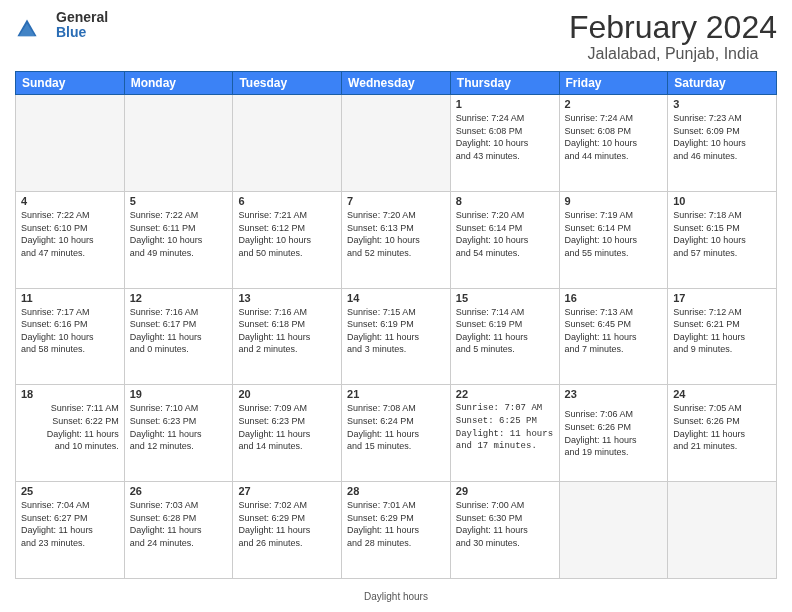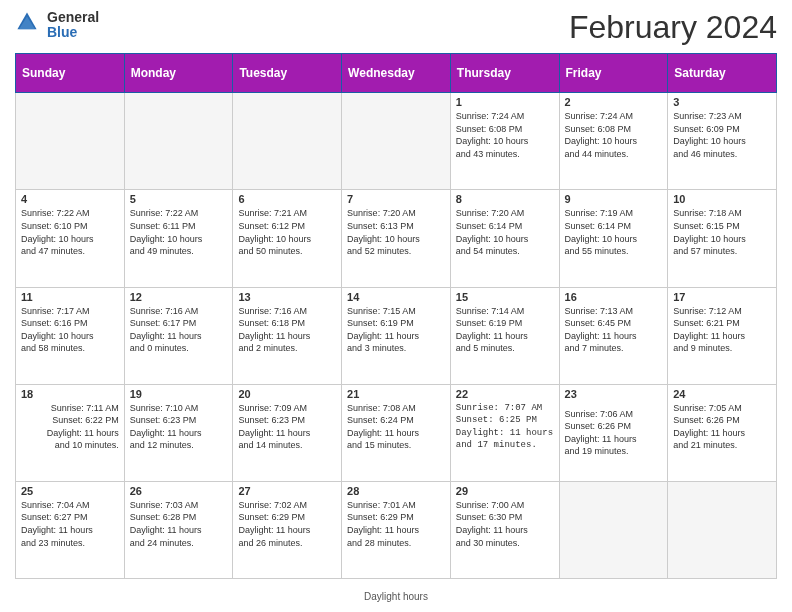--- a/index.html
+++ b/index.html
@@ -18,22 +18,22 @@
       padding: 10px 15px 10px 15px;
     }
     .header {
       display: flex;
       justify-content: space-between;
       align-items: flex-start;
       margin-bottom: 8px;
     }
     .logo {
       display: flex;
-      align-items: flex-start;
-      gap: 8px;
+      align-items: flex-end;
+      gap: 17px;
     }
     .logo-text {
       display: flex;
       flex-direction: column;
       line-height: 1.1;
     }
     .logo-general {
       font-size: 14px;
       font-weight: bold;
       color: #333;
@@ -61,24 +61,24 @@
       color: #555;
     }
     .calendar {
       flex: 1;
       border: 1px solid #ccc;
       border-collapse: collapse;
       width: 100%;
       table-layout: fixed;
     }
     .calendar th {
-      background: #a21caf;
+      background: #3b82f6;
       color: #fff;
       text-align: left;
-      padding: 12px 6px;
+      padding: 4px 6px;
       font-size: 12px;
       border: 1px solid #1a5da5;
     }
     .calendar td {
       border: 1px solid #ccc;
       vertical-align: top;
       padding: 3px 5px;
       font-size: 9.5px;
       color: #333;
       background: #fff;
@@ -116,20 +116,21 @@
         <polygon points="15,3 27,24 3,24" fill="#2a6db5"></polygon>
         <polygon points="15,8 25,24 5,24" fill="#5a9ad5" opacity="0.5"></polygon>
       </svg>
       <div class="logo-text">
         <span class="logo-general">General</span>
         <span class="logo-blue">Blue</span>
       </div>
     </div>
     <div class="title-block">
       <div class="main-title">February 2024</div>
+      <div class="subtitle">Jalalabad, Punjab, India</div>
     </div>
   </div>
 
   <table class="calendar">
     <thead>
       <tr id="days-header">
           <th>Sunday</th>
           <th>Monday</th>
           <th>Tuesday</th>
           <th>Wednesday</th>

